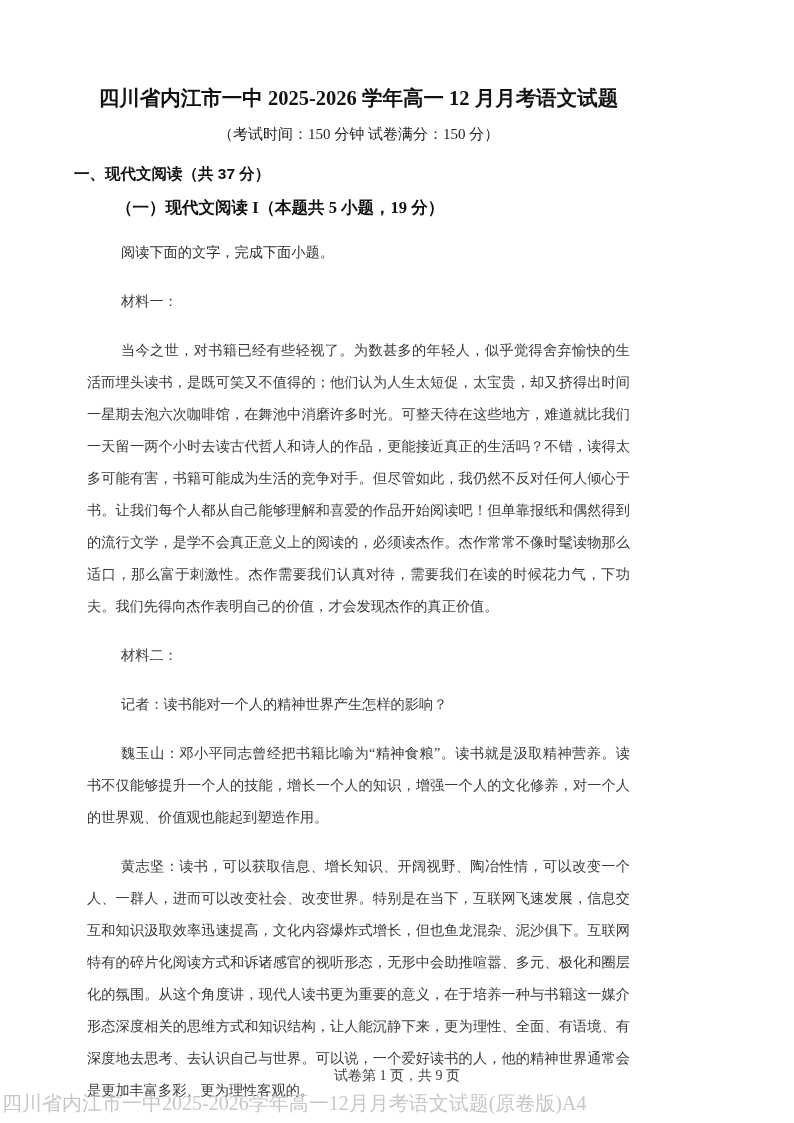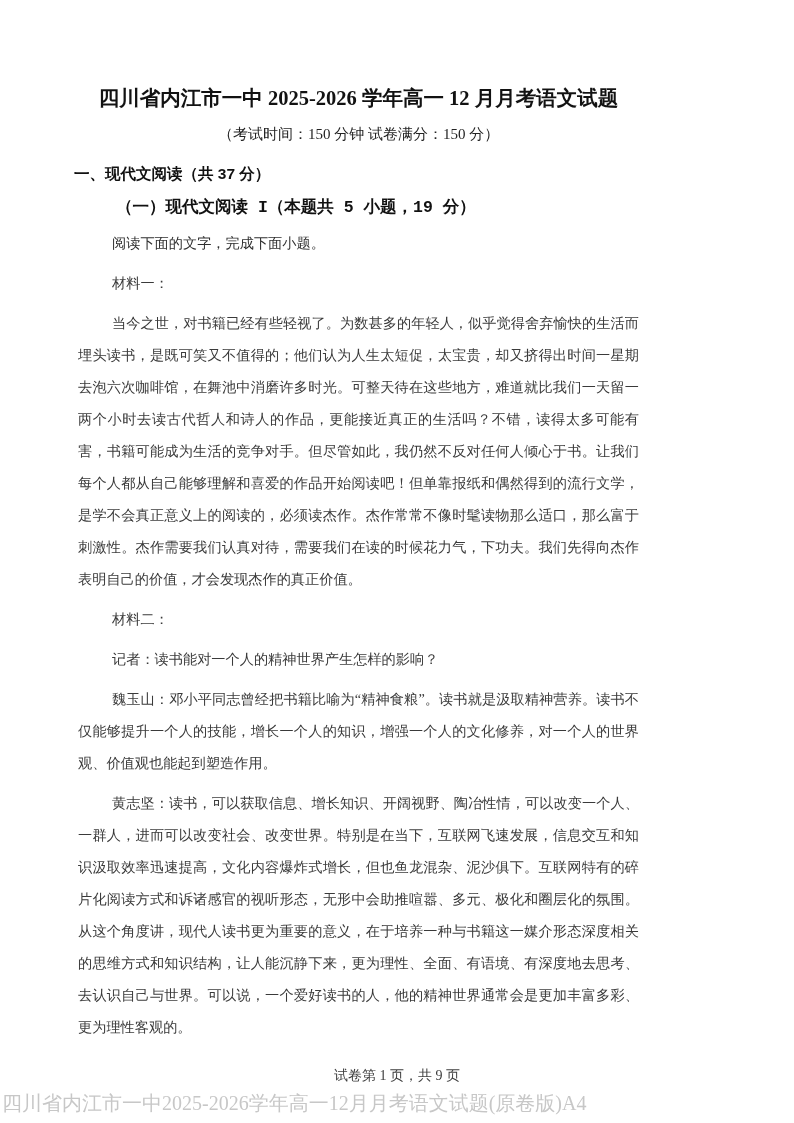--- a/index.html
+++ b/index.html
@@ -39,35 +39,35 @@
   .sec-heading {
     margin: 18px 0 0 4px;
     font-family: "Liberation Sans", sans-serif;
     font-size: 15.5px;
     line-height: 21px;
     font-weight: bold;
     color: #111111;
   }
   .subsec-heading {
     margin: 13px 0 0 46px;
-    font-family: Liberation Mono, monospace;
+    font-family: Liberation Serif, serif;
     font-size: 16.5px;
     line-height: 22px;
     font-weight: bold;
     color: #111111;
   }
   .content {
     margin-top: 5px;
     font-size: 14.2px;
     line-height: 32px;
     text-align: justify;
     color: #3a3a3a;
   }
   .content p {
-    margin: 8px;
+    margin: 17px;
     text-indent: 34px;
   }
   .instruction {
     font-style: normal;
     color: #2e2e2e;
   }
   .kaiti {
   }
   .attribution {
     text-align: right;

